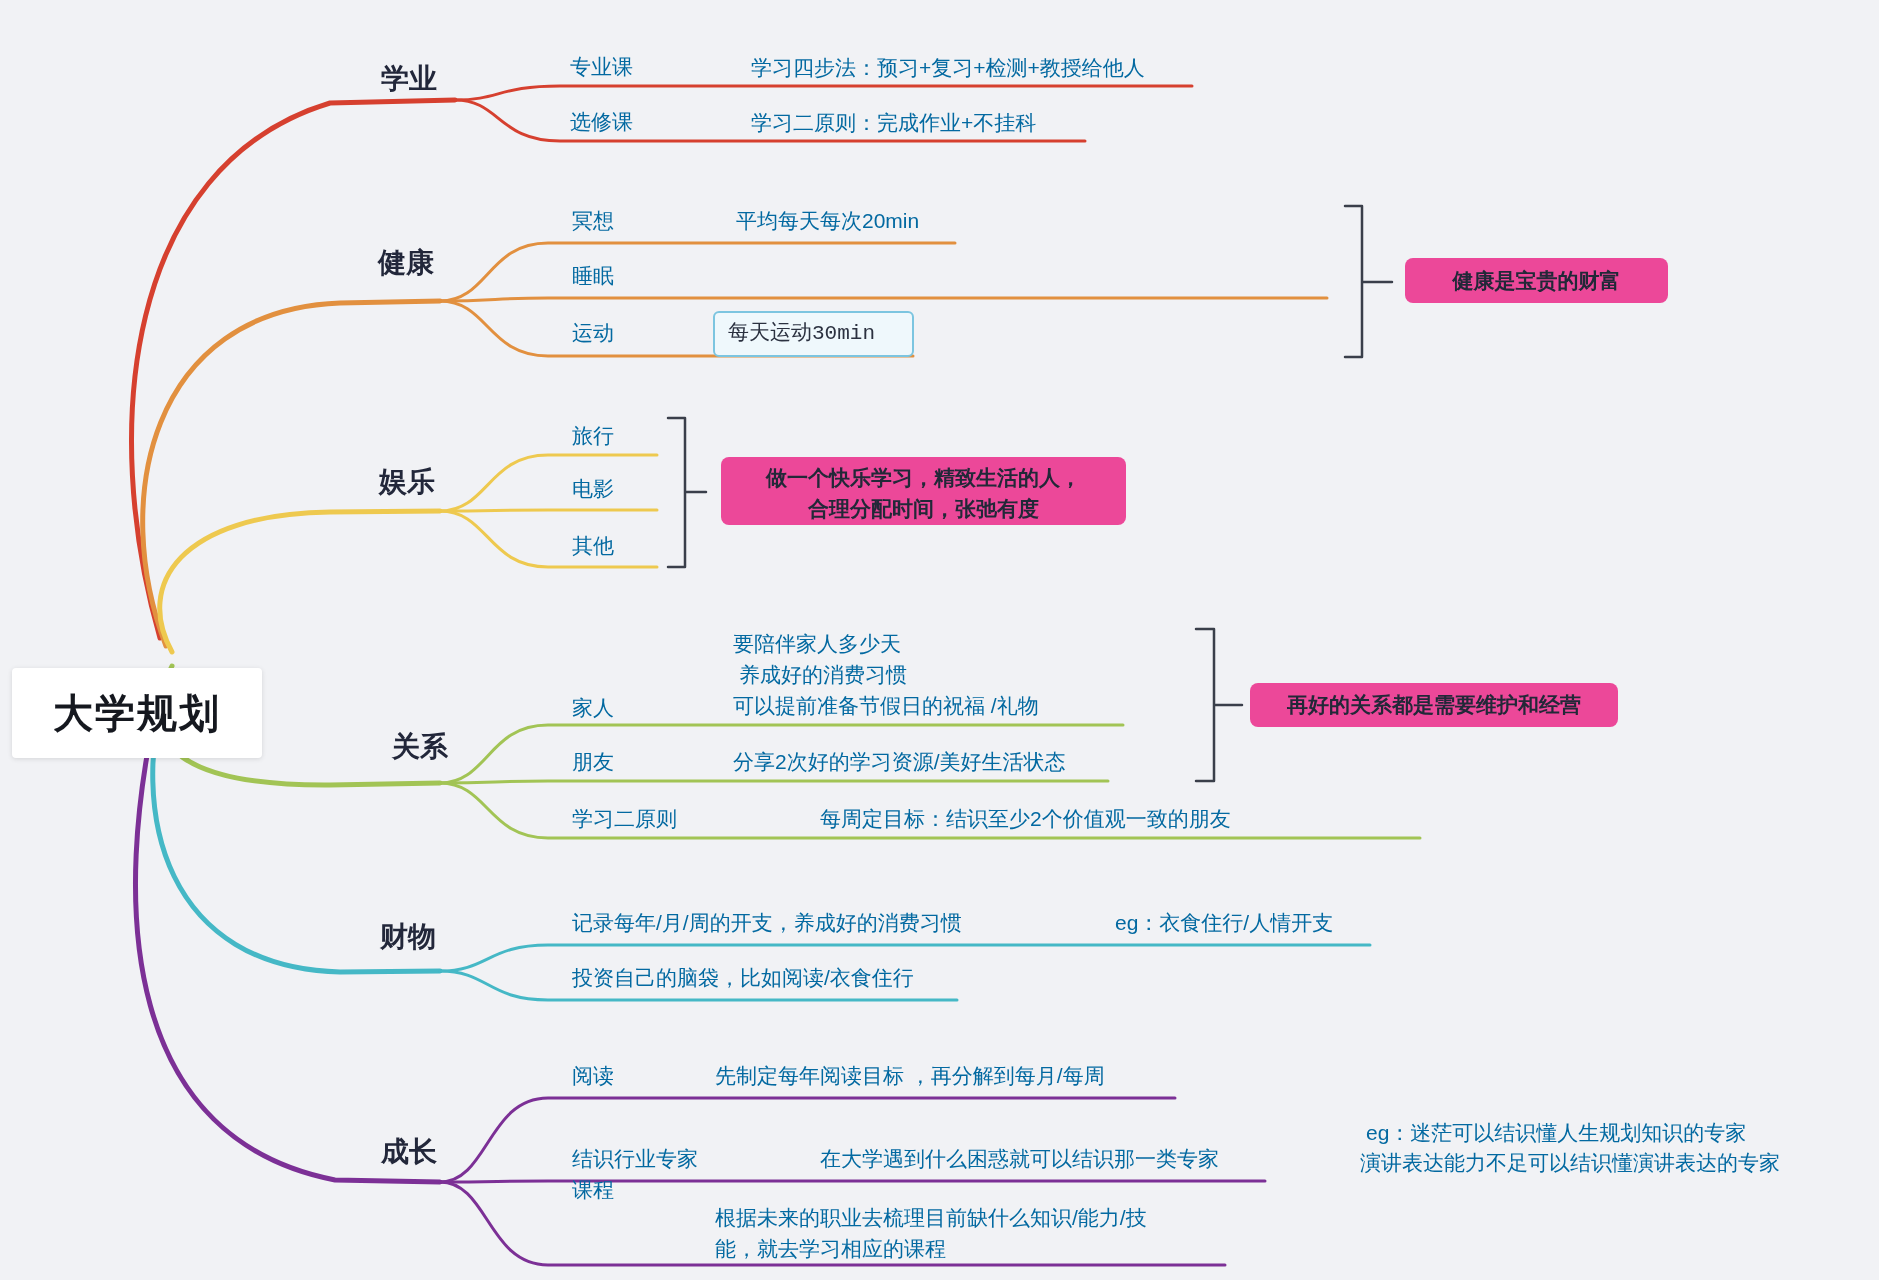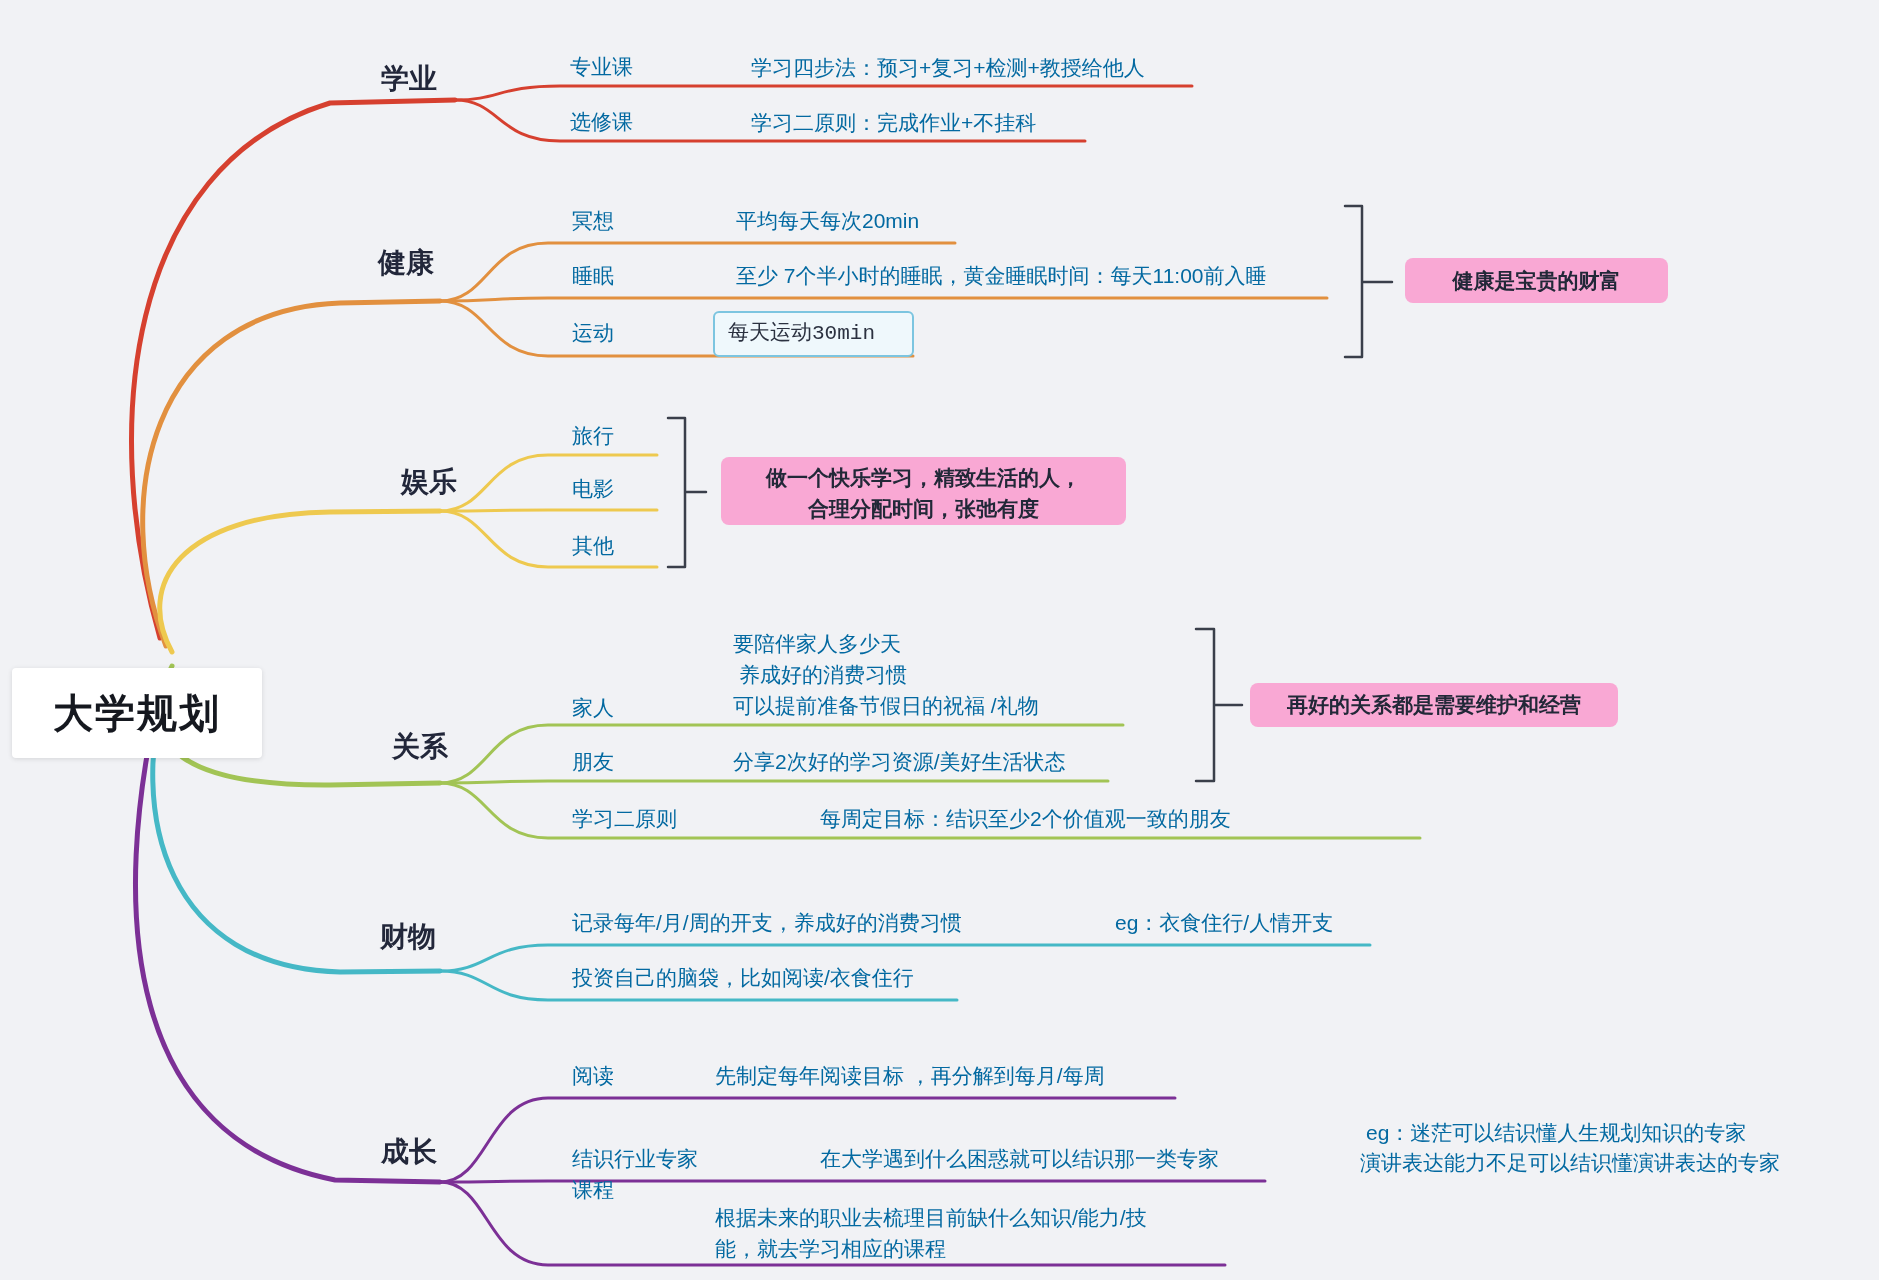--- a/index.html
+++ b/index.html
@@ -29,21 +29,21 @@
     left:12px;top:620px;width:250px;height:90px;
     background:#ffffff;border-radius:4px;
     box-shadow:0 1px 5px rgba(0,0,0,.12);
     font-size:40px;font-weight:bold;color:#15181f;
     text-align:center;line-height:90px;
     letter-spacing:2px;
     margin-top:48px;
   }
   .note-box{
     position:absolute;z-index:2;
-    background:#f9a8d4;border-radius:8px;
+    background:#ec4899;border-radius:8px;
     font-size:21px;font-weight:bold;color:#1e2433;
     color:#222838;text-align:center;
     white-space:nowrap;
   }
   .highlight-box{
     position:absolute;z-index:2;
     left:713px;top:311px;width:201px;height:46px;
     background:#eff8fc;border:2px solid #7cc5e0;border-radius:6px;
     box-sizing:border-box;
     font-size:21px;color:#2b3140;
@@ -112,26 +112,25 @@
   <div class="branch-label" style="left:381px;top:60px">学业</div>
   <div class="node" style="left:570px;top:54px">专业课</div>
   <div class="node" style="left:751px;top:55px">学习四步法：预习+复习+检测+教授给他人</div>
   <div class="node" style="left:570px;top:109px">选修课</div>
   <div class="node" style="left:751px;top:110px">学习二原则：完成作业+不挂科</div>
 
   <div class="branch-label" style="left:378px;top:244px">健康</div>
   <div class="node" style="left:572px;top:208px">冥想</div>
   <div class="node" style="left:736px;top:208px">平均每天每次20min</div>
   <div class="node" style="left:572px;top:263px">睡眠</div>
-  <div class="node" style="left:736px;top:263px">至少 7个半小时的睡眠，黄金睡眠时间：每天11:00前入睡</div>
   <div class="node" style="left:572px;top:320px">运动</div>
   <div class="highlight-box">每天运动30min</div>
   <div class="note-box" style="left:1405px;top:258px;width:263px;height:45px;line-height:45px">健康是宝贵的财富</div>
 
-  <div class="branch-label" style="left:401px;top:463px">娱乐</div>
+  <div class="branch-label" style="left:379px;top:463px">娱乐</div>
   <div class="node" style="left:572px;top:423px">旅行</div>
   <div class="node" style="left:572px;top:476px">电影</div>
   <div class="node" style="left:572px;top:533px">其他</div>
   <div class="note-box multiline" style="left:721px;top:457px;width:405px;height:68px;padding-top:5px;box-sizing:border-box">
     <div>做一个快乐学习，精致生活的人，</div>
     <div>合理分配时间，张弛有度</div>
   </div>
 
   <div class="branch-label" style="left:392px;top:728px">关系</div>
   <div class="node" style="left:572px;top:695px">家人</div>

